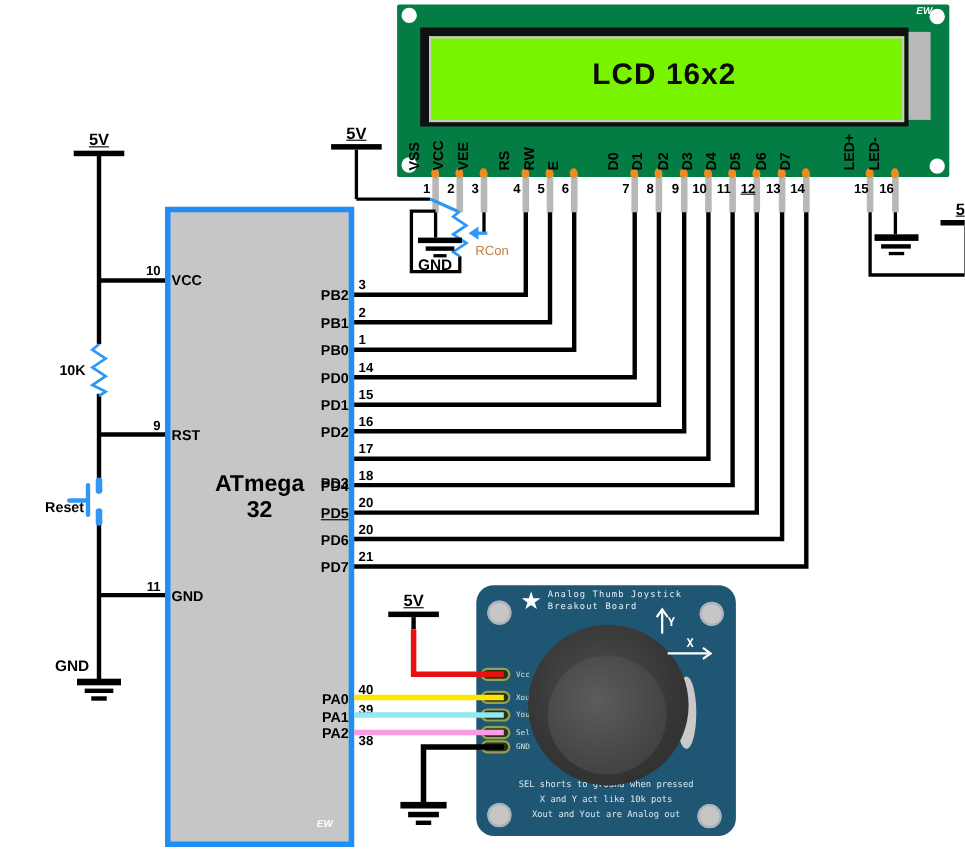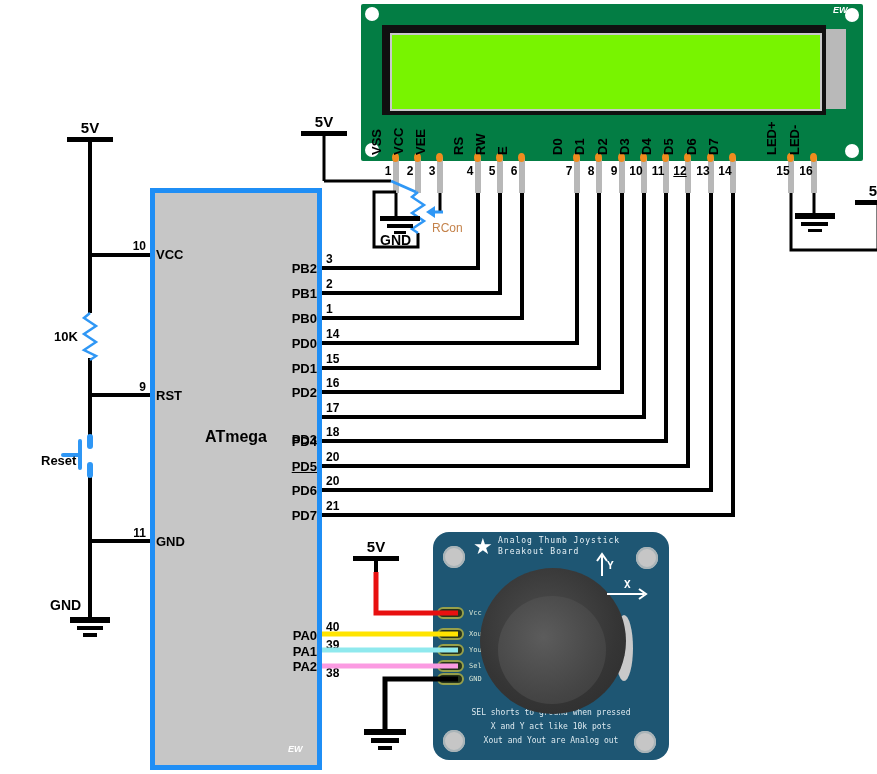--- a/index.html
+++ b/index.html
@@ -16,27 +16,27 @@
   .lcd-conn{left:786px;top:29px;width:20px;height:80px;background:#b9b9b9;}
   .brand{font-style:italic;font-weight:bold;color:#fff;font-size:9px;}
   .pin-stub{width:6px;height:36px;top:157px;background:#b8b8b8;}
   .pin-tip{width:7px;height:9px;top:153px;background:#f08c1e;border-radius:50%;}
   .vpin-label{height:14px;line-height:14px;top:141px;font-weight:bold;font-size:13px;white-space:nowrap;
               transform-origin:0 100%;transform:rotate(-90deg);}
   .pin-num{top:164px;width:18px;text-align:center;font-weight:bold;font-size:12px;}
   
   .mcu{left:110px;top:188px;width:172px;height:582px;box-sizing:border-box;
        background:#c6c6c6;border:5px solid #1f8ef5;}
-  .mcu-name{left:110px;width:172px;text-align:center;font-size:16px;font-weight:bold;}
+  .mcu-name{left:110px;width:172px;text-align:center;font-size:21px;font-weight:bold;}
   .mcu-lpin{left:116px;font-size:13px;font-weight:bold;}
   .mcu-rpin{left:218px;width:59px;text-align:right;font-size:13px;font-weight:bold;}
   .mcu-lnum{left:78px;width:28px;text-align:right;font-size:12px;font-weight:bold;}
   .mcu-rnum{left:286px;width:24px;font-size:12px;font-weight:bold;}
   
-  .supply-label{width:44px;text-align:center;font-size:15px;font-weight:bold;}
+  .supply-label{width:44px;text-align:center;font-size:15px;font-weight:bold;text-decoration:underline;}
   .gnd-label{font-size:14px;font-weight:bold;}
   .comp-label{font-size:13px;font-weight:bold;}
   .pot-label{font-size:12px;color:#c4824a;}
   
   .joy-board{left:393px;top:532px;width:236px;height:228px;background:#1e5673;border-radius:16px;}
   .joy-hole{width:22px;height:22px;border-radius:50%;background:#c6c6c6;box-shadow:inset 0 0 0 2px #a9b4b8;}
   .joy-star{font-size:22px;color:#fff;line-height:22px;}
   .joy-title{font-family:"DejaVu Sans Mono",monospace;font-size:8px;letter-spacing:1px;color:#e8f3f8;white-space:nowrap;}
   .joy-note{left:393px;width:236px;text-align:center;font-family:"DejaVu Sans Mono",monospace;font-size:8px;color:#dce9ef;white-space:nowrap;}
   .joy-crescent{left:575px;top:615px;width:18px;height:66px;border-radius:50%;background:#c9c9c9;}
@@ -54,20 +54,21 @@
 <div id="stage">
 
   <div class="abs lcd-board"></div>
   <div class="abs lcd-hole" style="left:325px;top:7px;"></div>
   <div class="abs lcd-hole" style="left:805px;top:8px;"></div>
   <div class="abs lcd-hole" style="left:325px;top:143px;"></div>
   <div class="abs lcd-hole" style="left:805px;top:144px;"></div>
   <div class="abs brand" style="left:793px;top:5px;">EW</div>
   <div class="abs lcd-frame"></div>
   <div class="abs lcd-screen"></div>
+  <div class="abs lcd-title">LCD 16x2</div>
   <div class="abs lcd-conn"></div>
 
   <div class="abs pin-stub" style="left:353px;"></div>
   <div class="abs pin-stub" style="left:375px;"></div>
   <div class="abs pin-stub" style="left:397px;"></div>
   <div class="abs pin-stub" style="left:435px;"></div>
   <div class="abs pin-stub" style="left:457px;"></div>
   <div class="abs pin-stub" style="left:479px;"></div>
   <div class="abs pin-stub" style="left:534px;"></div>
   <div class="abs pin-stub" style="left:556px;"></div>
@@ -126,20 +127,21 @@
   <div class="abs pin-num" style="left:587px;">10</div>
   <div class="abs pin-num" style="left:609px;">11</div>
   <div class="abs pin-num" style="left:631px;text-decoration:underline;">12</div>
   <div class="abs pin-num" style="left:654px;">13</div>
   <div class="abs pin-num" style="left:676px;">14</div>
   <div class="abs pin-num" style="left:734px;">15</div>
   <div class="abs pin-num" style="left:757px;">16</div>
 
   <div class="abs mcu"></div>
   <div class="abs mcu-name" style="top:428px;">ATmega</div>
+  <div class="abs mcu-name" style="top:452px;">32</div>
   <div class="abs brand" style="left:248px;top:744px;">EW</div>
 
   <div class="abs mcu-lpin" style="top:247px;">VCC</div>
   <div class="abs mcu-lpin" style="top:388px;">RST</div>
   <div class="abs mcu-lpin" style="top:534px;">GND</div>
   <div class="abs mcu-lnum" style="top:239px;">10</div>
   <div class="abs mcu-lnum" style="top:380px;">9</div>
   <div class="abs mcu-lnum" style="top:526px;">11</div>
 
   <div class="abs mcu-rpin" style="top:261px;">PB2</div>

